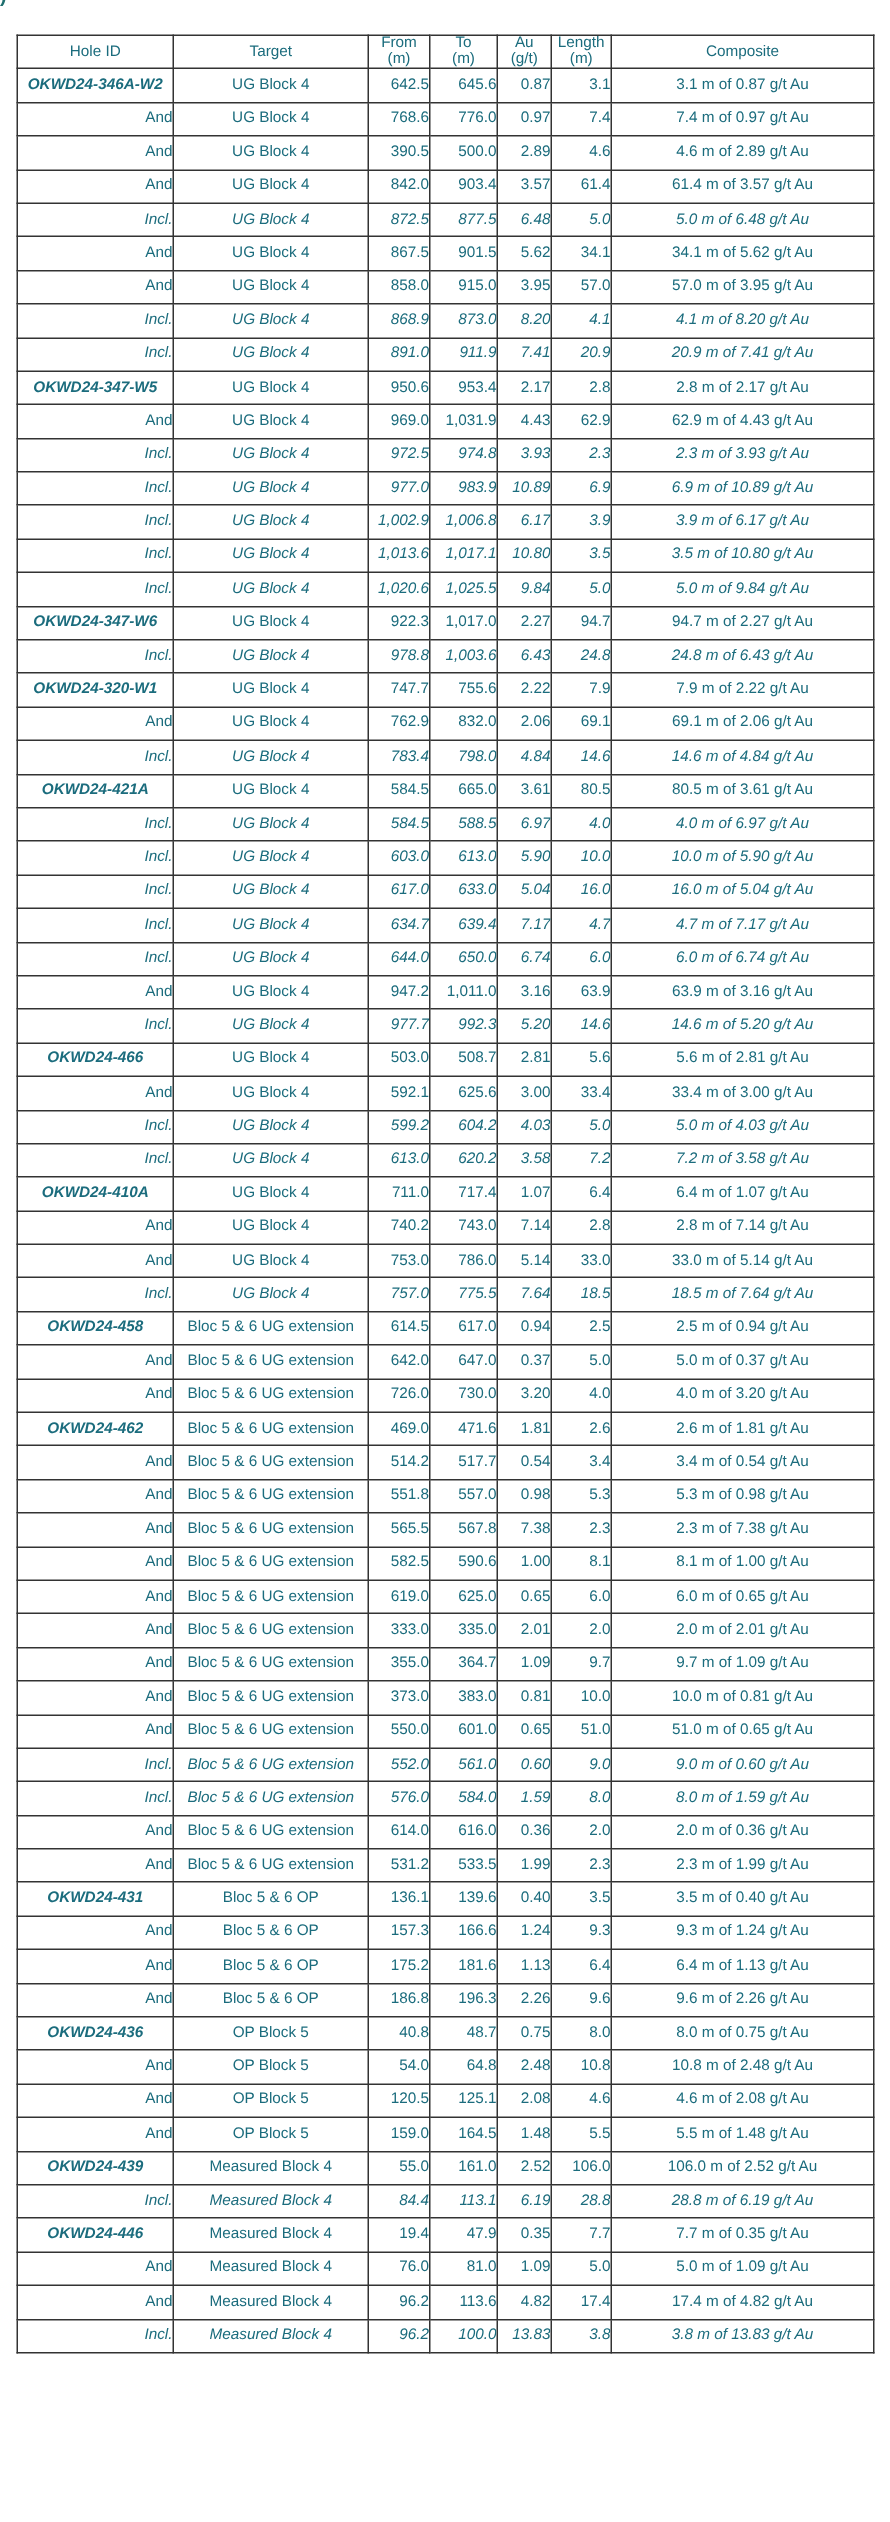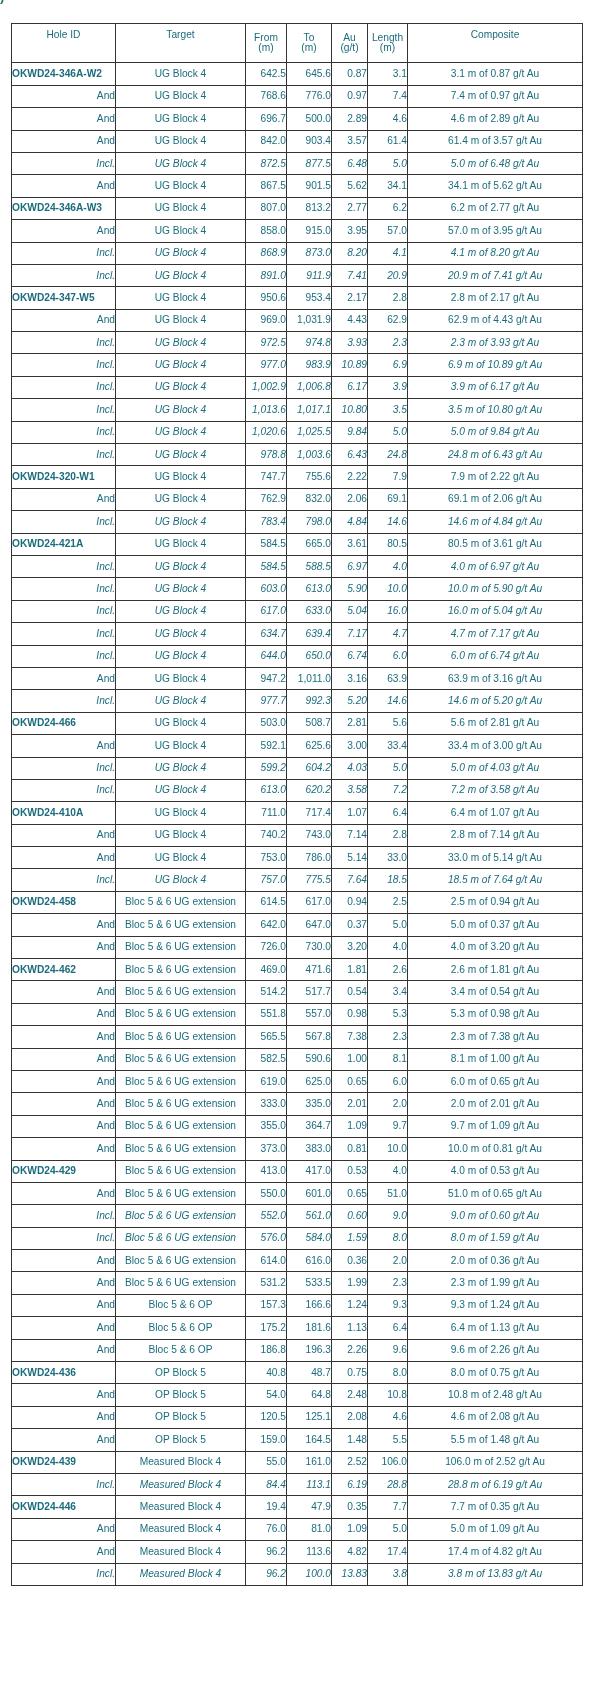--- a/index.html
+++ b/index.html
@@ -74,28 +74,28 @@
 
   thead th {
     text-align: center;
     font-weight: normal;
     height: 36px;
     vertical-align: bottom;
     padding-bottom: 3px;
   }
   thead th .hd-line1 { display: block; }
   thead th .hd-line2 { display: block; }
-  thead th.mid { vertical-align: middle; padding-bottom: 17px; }
+  thead th.mid { vertical-align: middle; padding-bottom: 0; }
 
   td.hole     { text-align: right; padding-right: 7px; }
   td.target   { text-align: center; }
   td.num      { text-align: right; padding-right: 5px; }
   td.comp     { text-align: center; }
 
-  tr.lead td.hole { font-weight: bold; text-align: left; padding-right: 0; }
+  tr.lead td.hole { font-weight: bold; text-align: center; padding-right: 0; font-style: italic; }
   tr.incl td { font-style: italic; }
 </style>
 </head>
 <body>
 
 <div id="page">
 
   <div class="caption-fragment">)</div>
 
   <div class="table-wrap">
@@ -153,21 +153,21 @@
             <td class="target">UG Block 4</td>
             <td class="num">768.6</td>
             <td class="num">776.0</td>
             <td class="num">0.97</td>
             <td class="num">7.4</td>
             <td class="comp">7.4 m of 0.97 g/t Au</td>
           </tr>
           <tr class="and">
             <td class="hole">And</td>
             <td class="target">UG Block 4</td>
-            <td class="num">696.7</td>
+            <td class="num">390.5</td>
             <td class="num">500.0</td>
             <td class="num">2.89</td>
             <td class="num">4.6</td>
             <td class="comp">4.6 m of 2.89 g/t Au</td>
           </tr>
           <tr class="and">
             <td class="hole">And</td>
             <td class="target">UG Block 4</td>
             <td class="num">842.0</td>
             <td class="num">903.4</td>
@@ -186,29 +186,20 @@
           </tr>
           <tr class="and">
             <td class="hole">And</td>
             <td class="target">UG Block 4</td>
             <td class="num">867.5</td>
             <td class="num">901.5</td>
             <td class="num">5.62</td>
             <td class="num">34.1</td>
             <td class="comp">34.1 m of 5.62 g/t Au</td>
           </tr>
-          <tr class="lead">
-            <td class="hole">OKWD24-346A-W3</td>
-            <td class="target">UG Block 4</td>
-            <td class="num">807.0</td>
-            <td class="num">813.2</td>
-            <td class="num">2.77</td>
-            <td class="num">6.2</td>
-            <td class="comp">6.2 m of 2.77 g/t Au</td>
-          </tr>
           <tr class="and">
             <td class="hole">And</td>
             <td class="target">UG Block 4</td>
             <td class="num">858.0</td>
             <td class="num">915.0</td>
             <td class="num">3.95</td>
             <td class="num">57.0</td>
             <td class="comp">57.0 m of 3.95 g/t Au</td>
           </tr>
           <tr class="incl">
@@ -285,20 +276,29 @@
           </tr>
           <tr class="incl">
             <td class="hole">Incl.</td>
             <td class="target">UG Block 4</td>
             <td class="num">1,020.6</td>
             <td class="num">1,025.5</td>
             <td class="num">9.84</td>
             <td class="num">5.0</td>
             <td class="comp">5.0 m of 9.84 g/t Au</td>
           </tr>
+          <tr class="lead">
+            <td class="hole">OKWD24-347-W6</td>
+            <td class="target">UG Block 4</td>
+            <td class="num">922.3</td>
+            <td class="num">1,017.0</td>
+            <td class="num">2.27</td>
+            <td class="num">94.7</td>
+            <td class="comp">94.7 m of 2.27 g/t Au</td>
+          </tr>
           <tr class="incl">
             <td class="hole">Incl.</td>
             <td class="target">UG Block 4</td>
             <td class="num">978.8</td>
             <td class="num">1,003.6</td>
             <td class="num">6.43</td>
             <td class="num">24.8</td>
             <td class="comp">24.8 m of 6.43 g/t Au</td>
           </tr>
           <tr class="lead">
@@ -573,29 +573,20 @@
           </tr>
           <tr class="and">
             <td class="hole">And</td>
             <td class="target">Bloc 5 &amp; 6 UG extension</td>
             <td class="num">373.0</td>
             <td class="num">383.0</td>
             <td class="num">0.81</td>
             <td class="num">10.0</td>
             <td class="comp">10.0 m of 0.81 g/t Au</td>
           </tr>
-          <tr class="lead">
-            <td class="hole">OKWD24-429</td>
-            <td class="target">Bloc 5 &amp; 6 UG extension</td>
-            <td class="num">413.0</td>
-            <td class="num">417.0</td>
-            <td class="num">0.53</td>
-            <td class="num">4.0</td>
-            <td class="comp">4.0 m of 0.53 g/t Au</td>
-          </tr>
           <tr class="and">
             <td class="hole">And</td>
             <td class="target">Bloc 5 &amp; 6 UG extension</td>
             <td class="num">550.0</td>
             <td class="num">601.0</td>
             <td class="num">0.65</td>
             <td class="num">51.0</td>
             <td class="comp">51.0 m of 0.65 g/t Au</td>
           </tr>
           <tr class="incl">
@@ -626,20 +617,29 @@
             <td class="comp">2.0 m of 0.36 g/t Au</td>
           </tr>
           <tr class="and">
             <td class="hole">And</td>
             <td class="target">Bloc 5 &amp; 6 UG extension</td>
             <td class="num">531.2</td>
             <td class="num">533.5</td>
             <td class="num">1.99</td>
             <td class="num">2.3</td>
             <td class="comp">2.3 m of 1.99 g/t Au</td>
+          </tr>
+          <tr class="lead">
+            <td class="hole">OKWD24-431</td>
+            <td class="target">Bloc 5 &amp; 6 OP</td>
+            <td class="num">136.1</td>
+            <td class="num">139.6</td>
+            <td class="num">0.40</td>
+            <td class="num">3.5</td>
+            <td class="comp">3.5 m of 0.40 g/t Au</td>
           </tr>
           <tr class="and">
             <td class="hole">And</td>
             <td class="target">Bloc 5 &amp; 6 OP</td>
             <td class="num">157.3</td>
             <td class="num">166.6</td>
             <td class="num">1.24</td>
             <td class="num">9.3</td>
             <td class="comp">9.3 m of 1.24 g/t Au</td>
           </tr>

